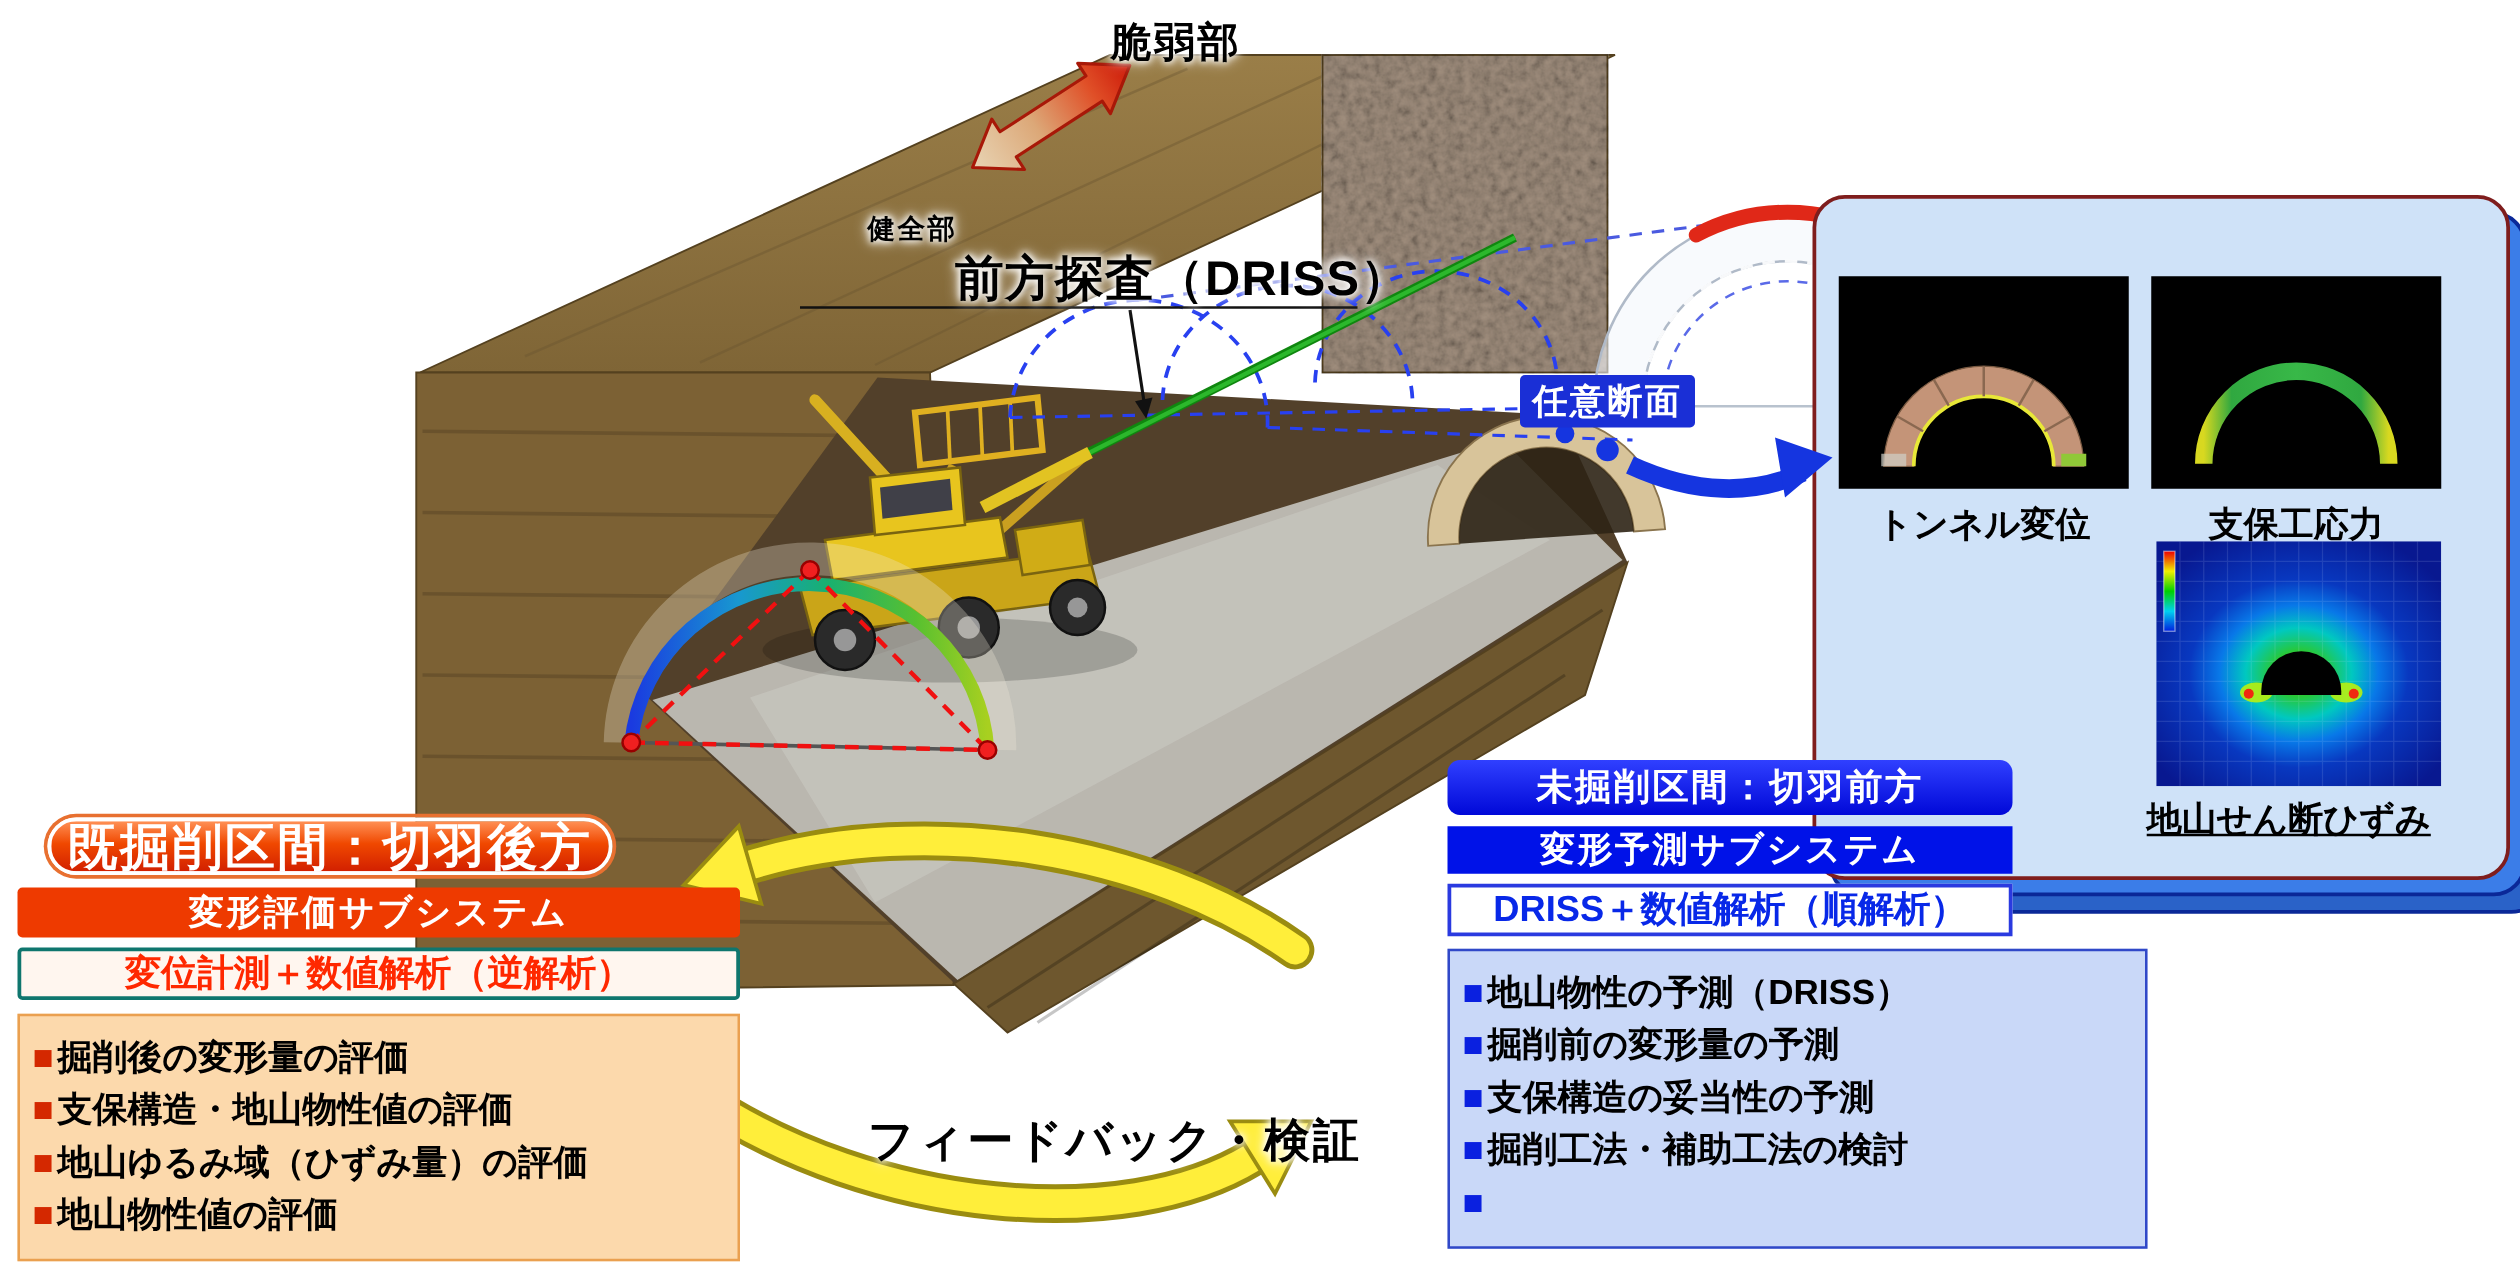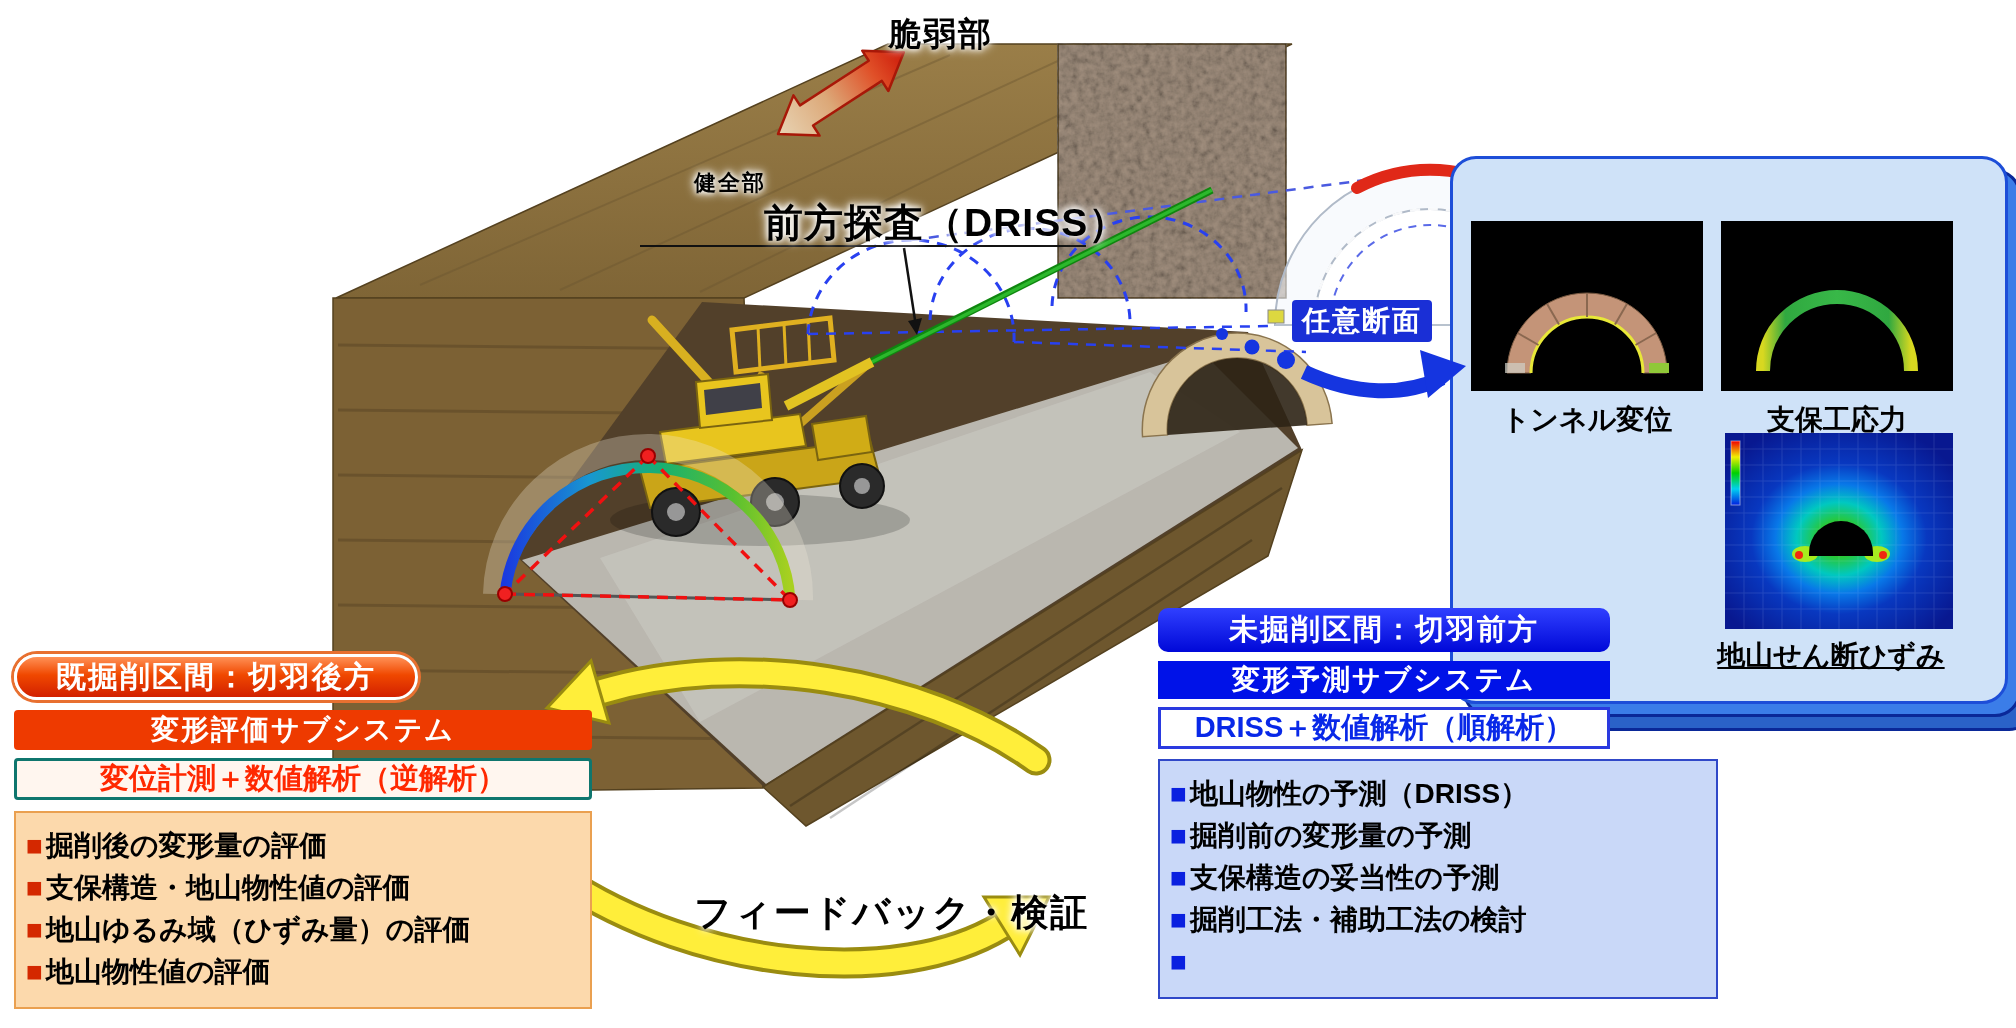--- a/index.html
+++ b/index.html
@@ -10,49 +10,49 @@
   }
   svg.base  { position:absolute; left:0; top:0; z-index:1; }
   svg.over  { position:absolute; left:0; top:0; z-index:3; pointer-events:none; }
 
   .flabel { position:absolute; z-index:4; font-weight:bold; color:#000;
             text-shadow:0 0 5px #fff,0 0 8px #fff,0 0 12px #fff; white-space:nowrap; }
   .label-weak   { left:888px;  top:12px;  font-size:33px; letter-spacing:2px; }
   .label-sound  { left:694px;  top:140px; font-size:22px; letter-spacing:2px;margin-top:28px; }
   .label-probe  { left:764px;  top:196px; font-size:39px; letter-spacing:1px; }
   .label-feedback { left:694px; top:888px; font-size:37px; letter-spacing:2px; }
-  .chip-section { position:absolute; left:1292px; top:300px; z-index:4;
+  .chip-section { position:absolute; left:1216px; top:300px; z-index:4;
                   background:#1a2fd6; color:#fff; font-size:28px; font-weight:bold;
                   padding:2px 10px; border-radius:4px; letter-spacing:2px; }
 
   
   .panel-wrap { position:absolute; left:1450px; top:156px; width:558px; height:548px; z-index:2; }
   .panel-layer { position:absolute; left:0; top:0; right:0; bottom:0;
                  border:3px solid #0a2898; border-radius:26px; box-sizing:border-box; }
   .panel-layer.l2 { transform:translate(27px,27px); background:#2a62c8; }
   .panel-layer.l1 { transform:translate(13px,13px); background:#3b7de8; }
   .panel-card { position:absolute; left:0; top:0; right:0; bottom:0;
-                background:#cfe2f8; border:3px solid #1d4ed8; border-radius:26px;
+                background:#cfe2f8; border:3px solid #7f1d1d; border-radius:26px;
                 box-sizing:border-box; }
   .img-box { position:absolute; background:#000; }
   #imgA { left:18px;  top:62px;  width:232px; height:170px; }
   #imgB { left:268px; top:62px;  width:232px; height:170px; }
   #imgC { left:272px; top:274px; width:228px; height:196px; background:transparent; }
   .img-label { position:absolute; font-size:28px; font-weight:bold; color:#000; text-align:center; }
   #lblA { left:18px;  top:242px; width:232px; }
   #lblB { left:268px; top:242px; width:232px; }
   #lblC { left:228px; top:478px; width:300px;text-decoration:underline; }
 
   
   .box-orange { position:absolute; left:14px; top:654px; width:578px; z-index:4; }
-  .ob-title { width:404px; height:46px; border-radius:24px; box-sizing:border-box;
+  .ob-title { width:452px; height:46px; border-radius:24px; box-sizing:border-box;
               background:linear-gradient(180deg,#ff9055 0%,#f04800 45%,#d22000 100%);
               border:3px solid #fff; box-shadow:0 0 0 3px #e87030;
-              color:#fff; font-size:30px; font-weight:bold; letter-spacing:2px;
-              display:flex; align-items:center; justify-content:center; }
+              color:#fff; font-size:40px; font-weight:bold; letter-spacing:2px;
+              display:flex; align-items:center; justify-content:center;margin-left:24px; }
   .ob-sub { margin-top:10px; height:40px; background:#ee3a00; border-radius:4px;
             color:#fff; font-size:28px; font-weight:bold; letter-spacing:2px;
             display:flex; align-items:center; justify-content:center; }
   .ob-method { margin-top:8px; height:42px; box-sizing:border-box; border-radius:4px;
                background:#fff6ef; border:3px solid #0f766e; color:#ff2800;
                font-size:29px; font-weight:bold;
                display:flex; align-items:center; justify-content:center; }
   .ob-items { margin-top:11px; background:#fcd9ac; border:2px solid #eaa050;
               box-sizing:border-box; padding:12px 10px 14px; }
 

